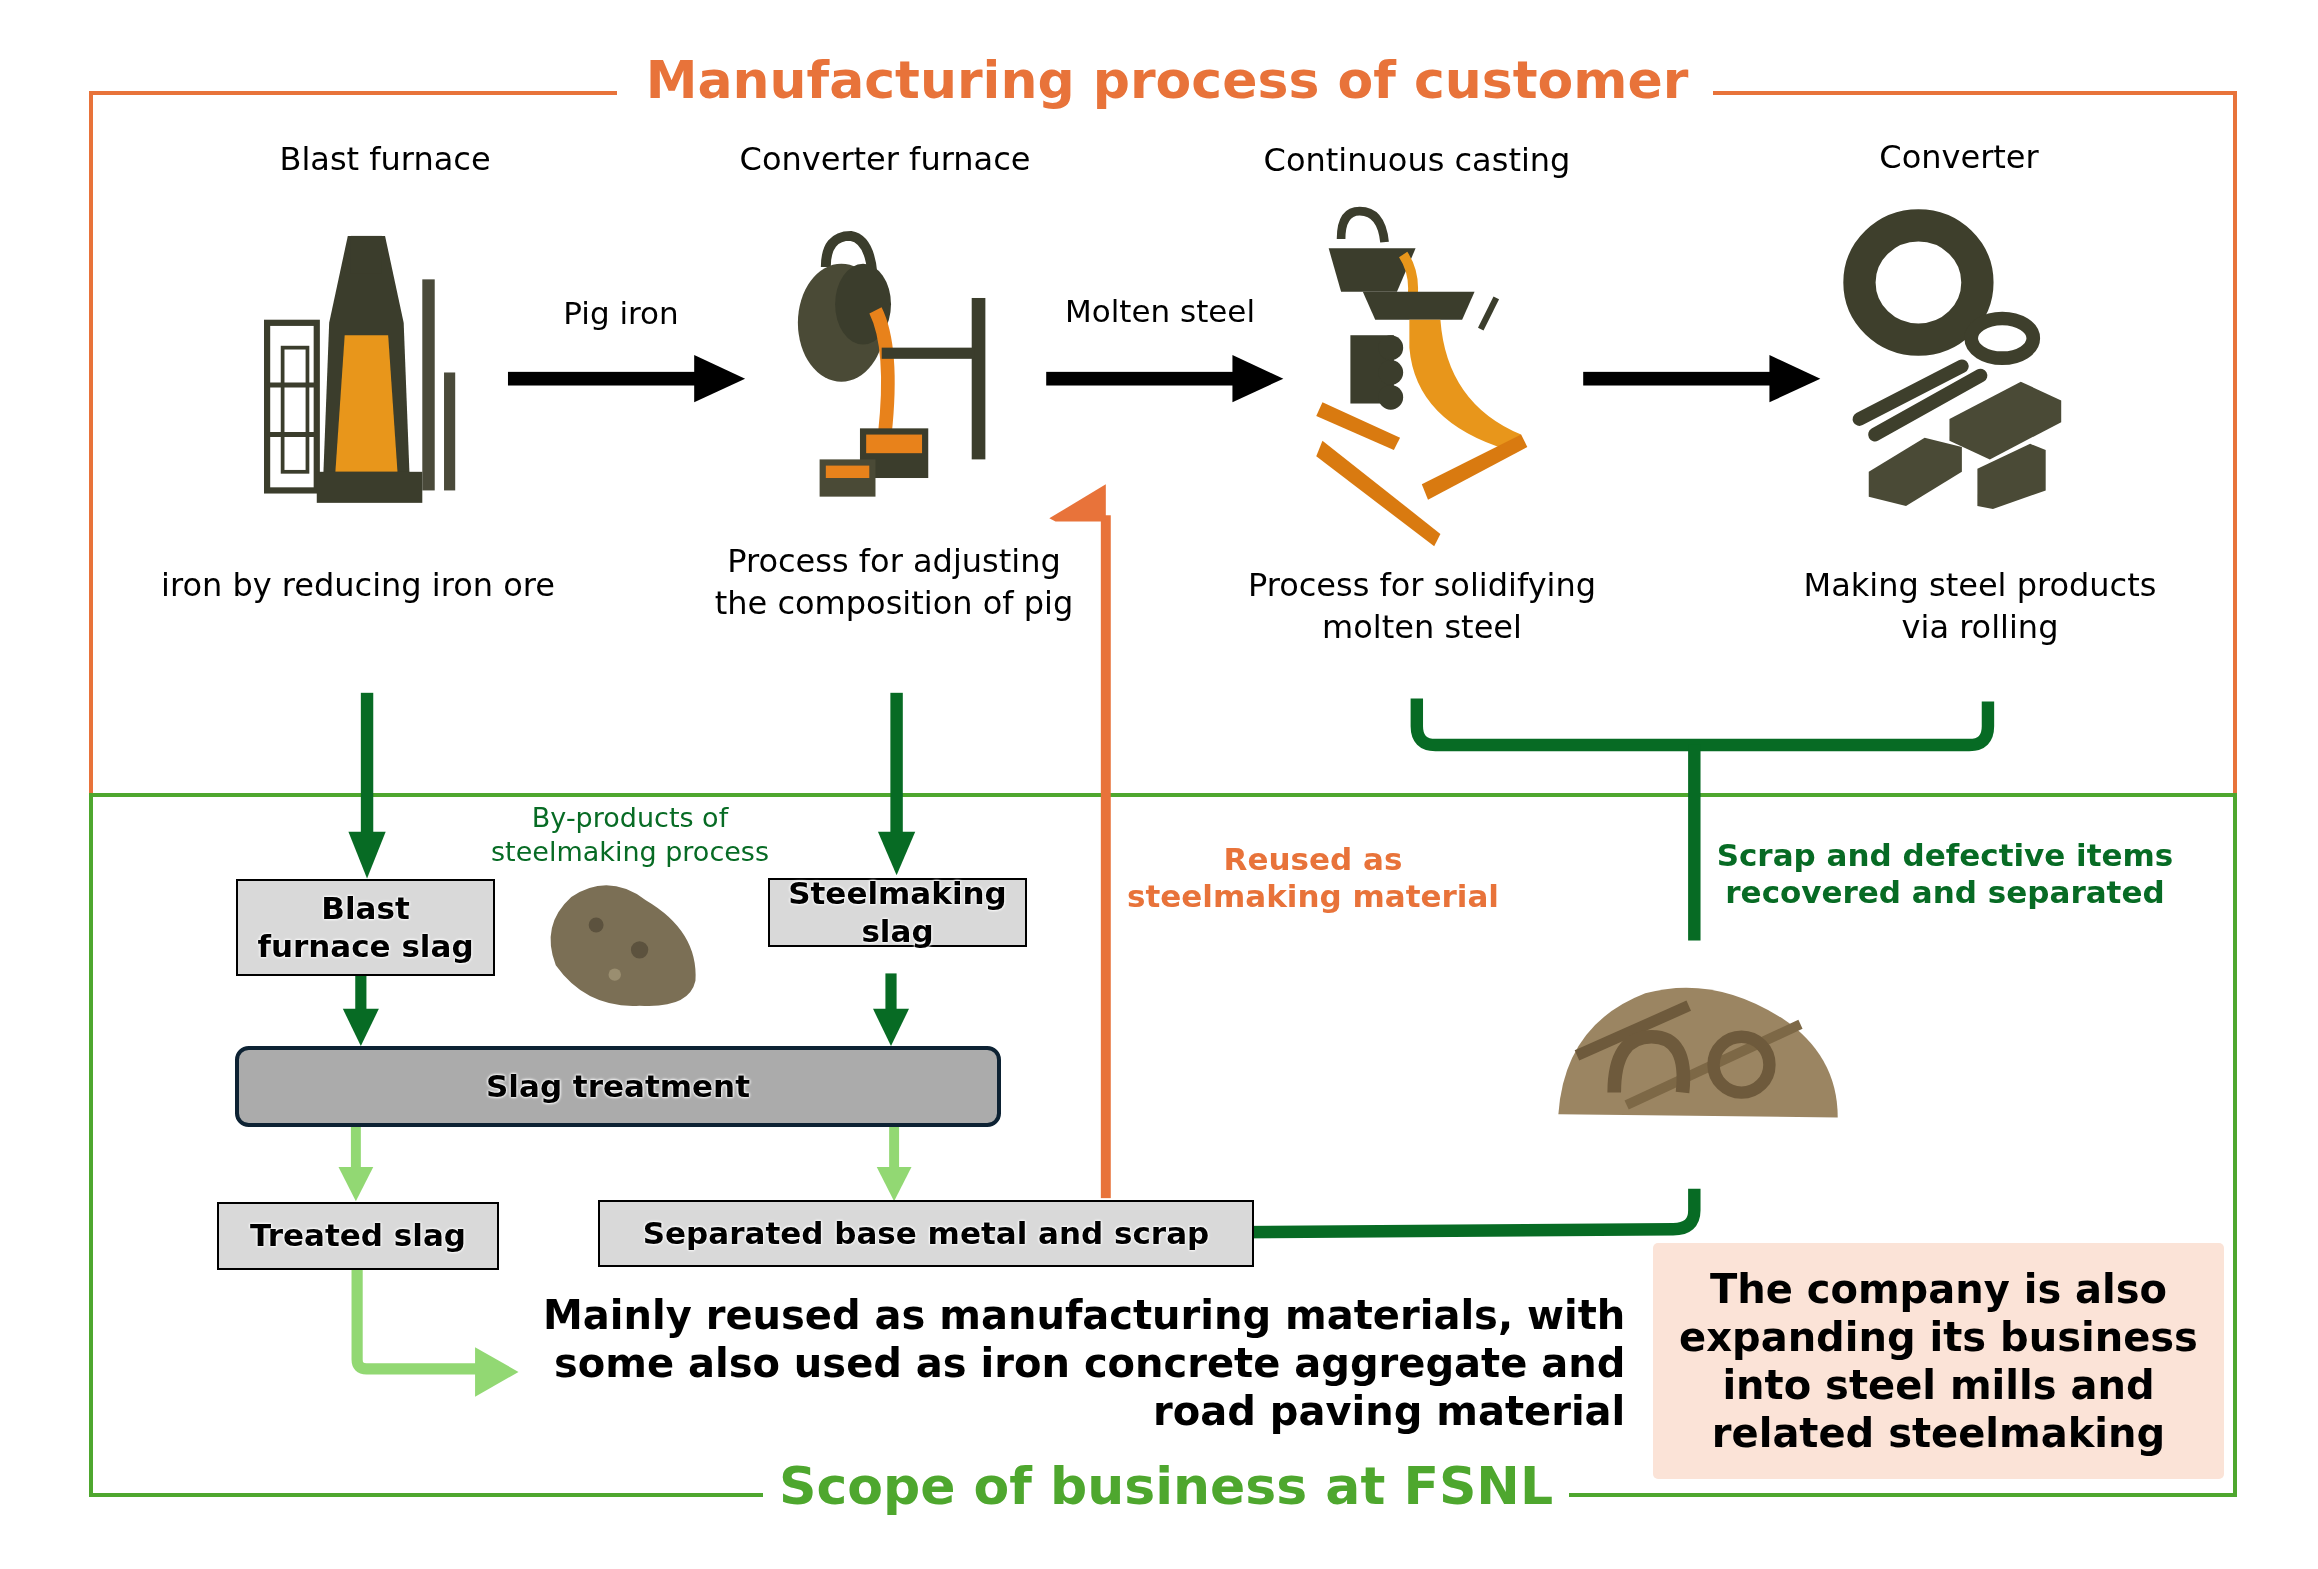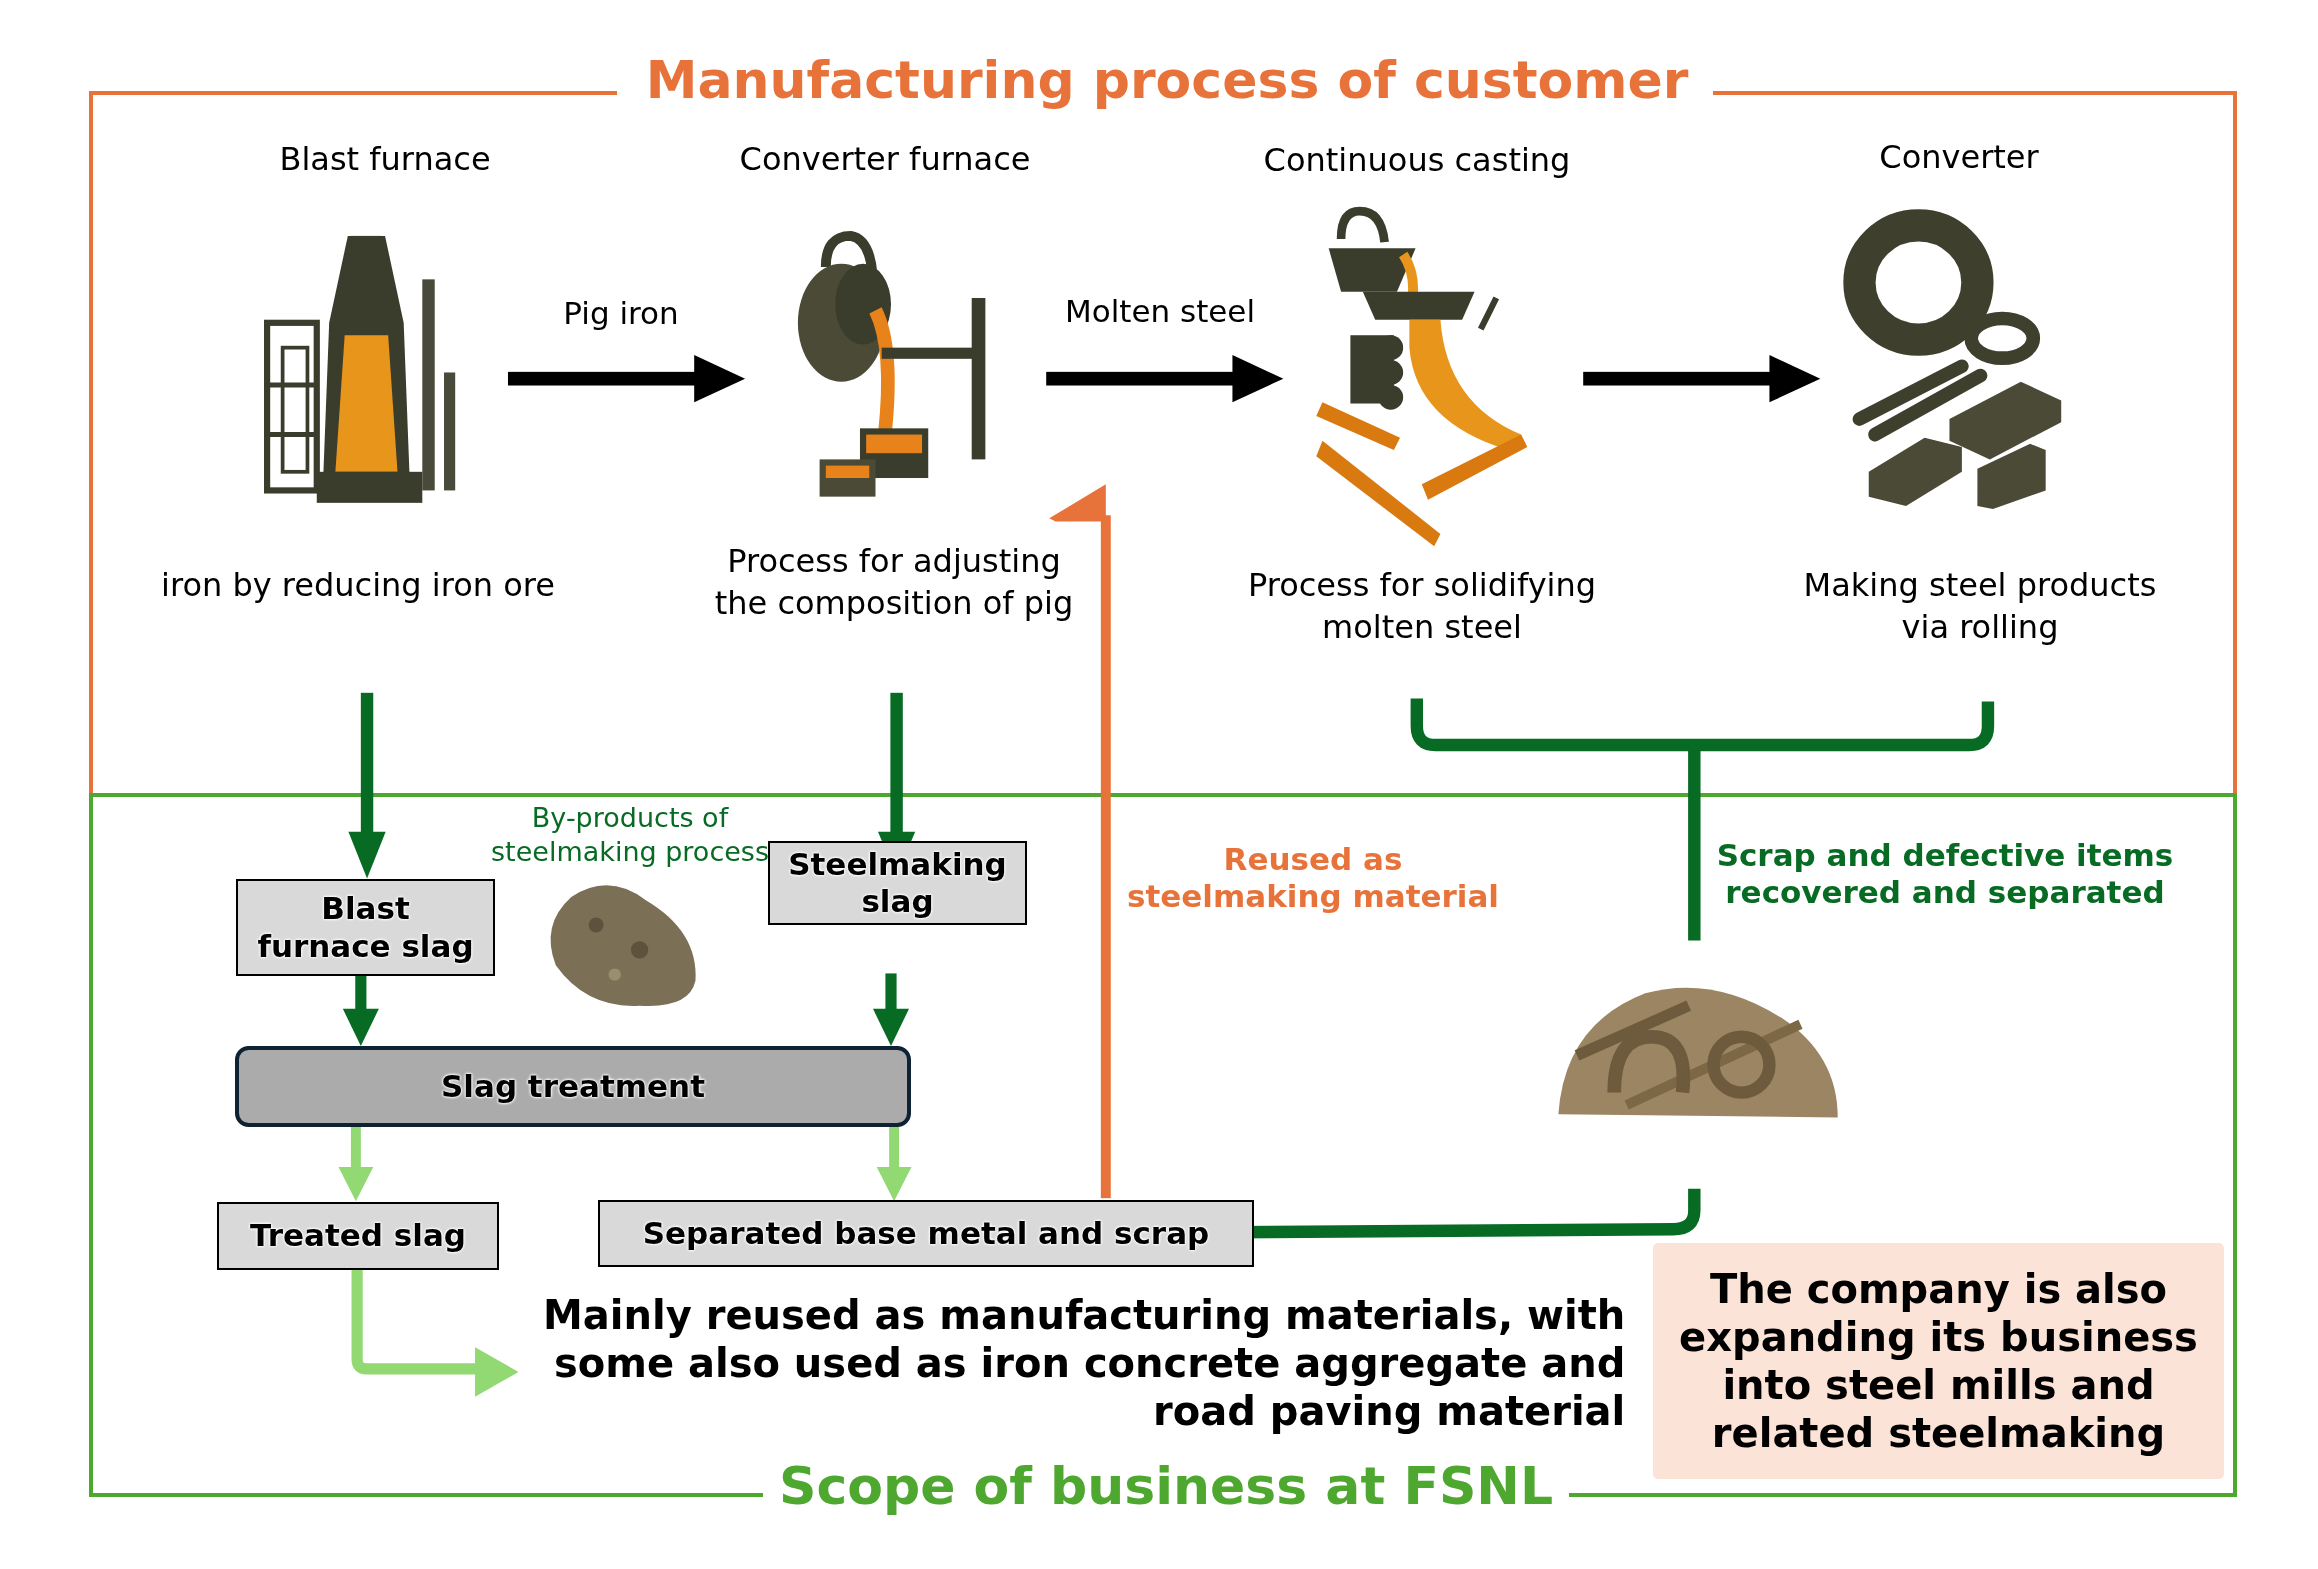--- a/index.html
+++ b/index.html
@@ -195,27 +195,27 @@
   <div>By-products of</div>
   <div>steelmaking process</div>
 </div>
 
 <div class="box" style="left:236px;top:879px;width:259px;height:97px;">
   <div>
     <div>Blast</div>
     <div>furnace slag</div>
   </div>
 </div>
-<div class="box" style="left:768px;top:841px;width:259px;height:84px;">
+<div class="box" style="left:768px;top:878px;width:259px;height:69px;">
   <div>
     <div>Steelmaking</div>
     <div>slag</div>
   </div>
 </div>
-<div class="box round" style="left:235px;top:1046px;width:676px;height:81px;">
+<div class="box round" style="left:235px;top:1046px;width:766px;height:81px;">
   <span>Slag treatment</span>
 </div>
 <div class="box" style="left:217px;top:1202px;width:282px;height:68px;">
   <span>Treated slag</span>
 </div>
 <div class="box" style="left:598px;top:1200px;width:656px;height:67px;">
   <span>Separated base metal and scrap</span>
 </div>
 
 <div class="abs center" style="left:1313px;top:841px;transform:translateX(-50%);font-size:31px;font-weight:bold;line-height:1.2;color:#e8733a;white-space:nowrap;">

